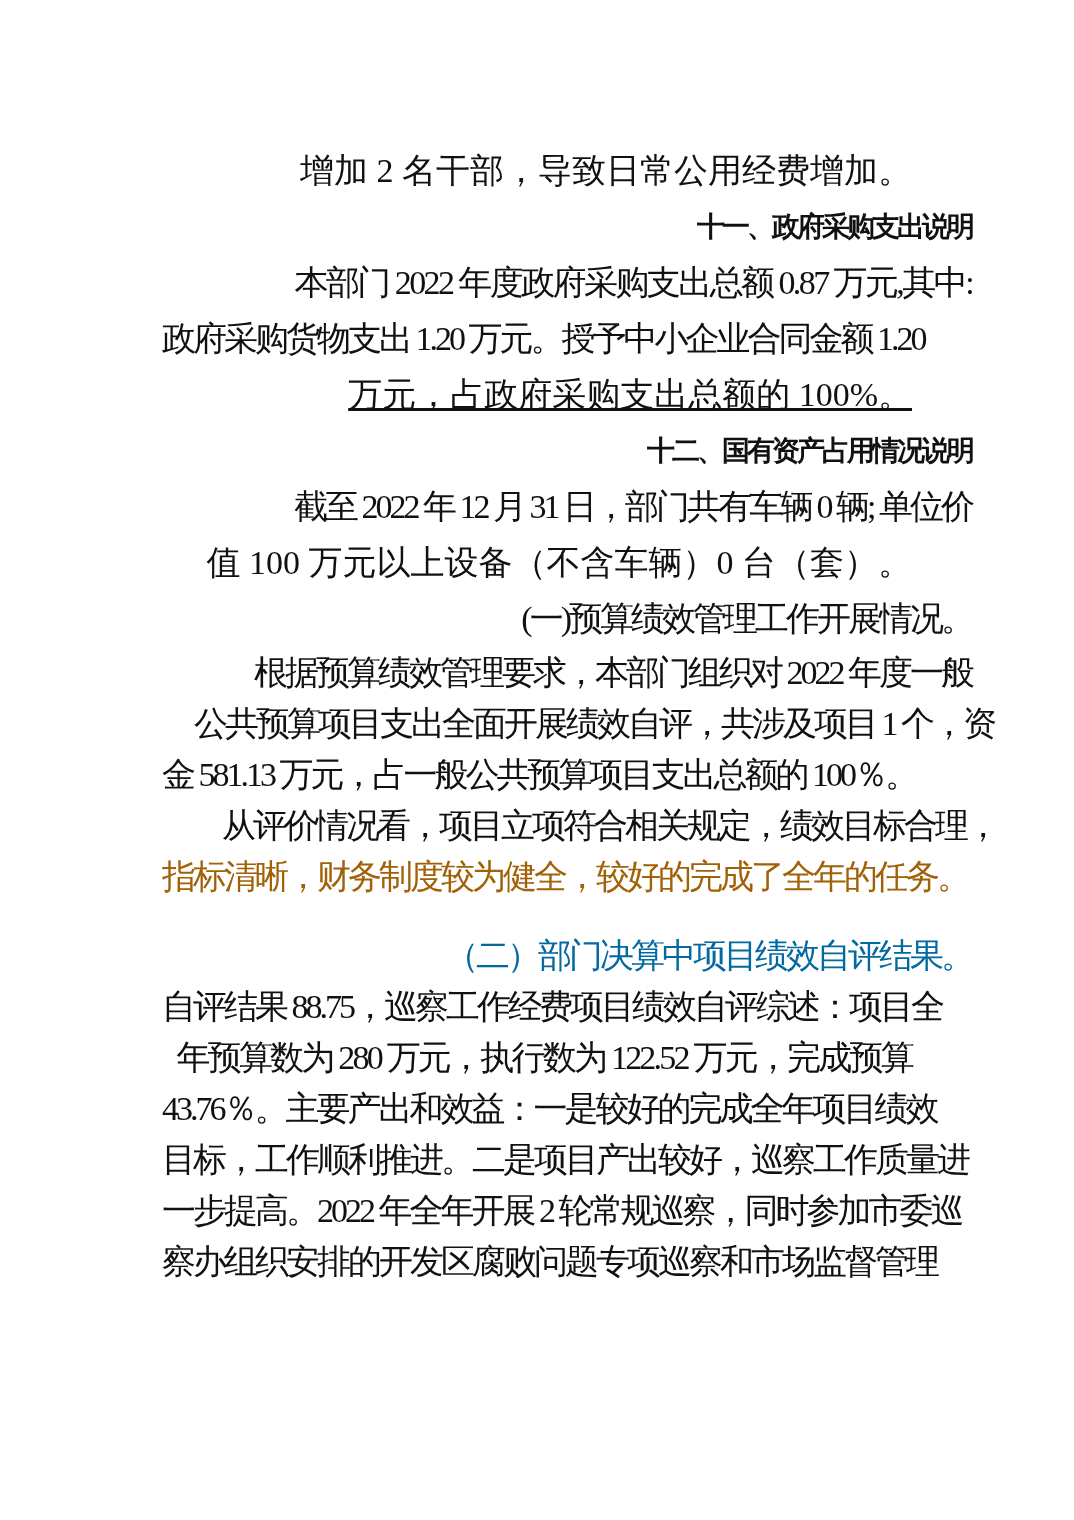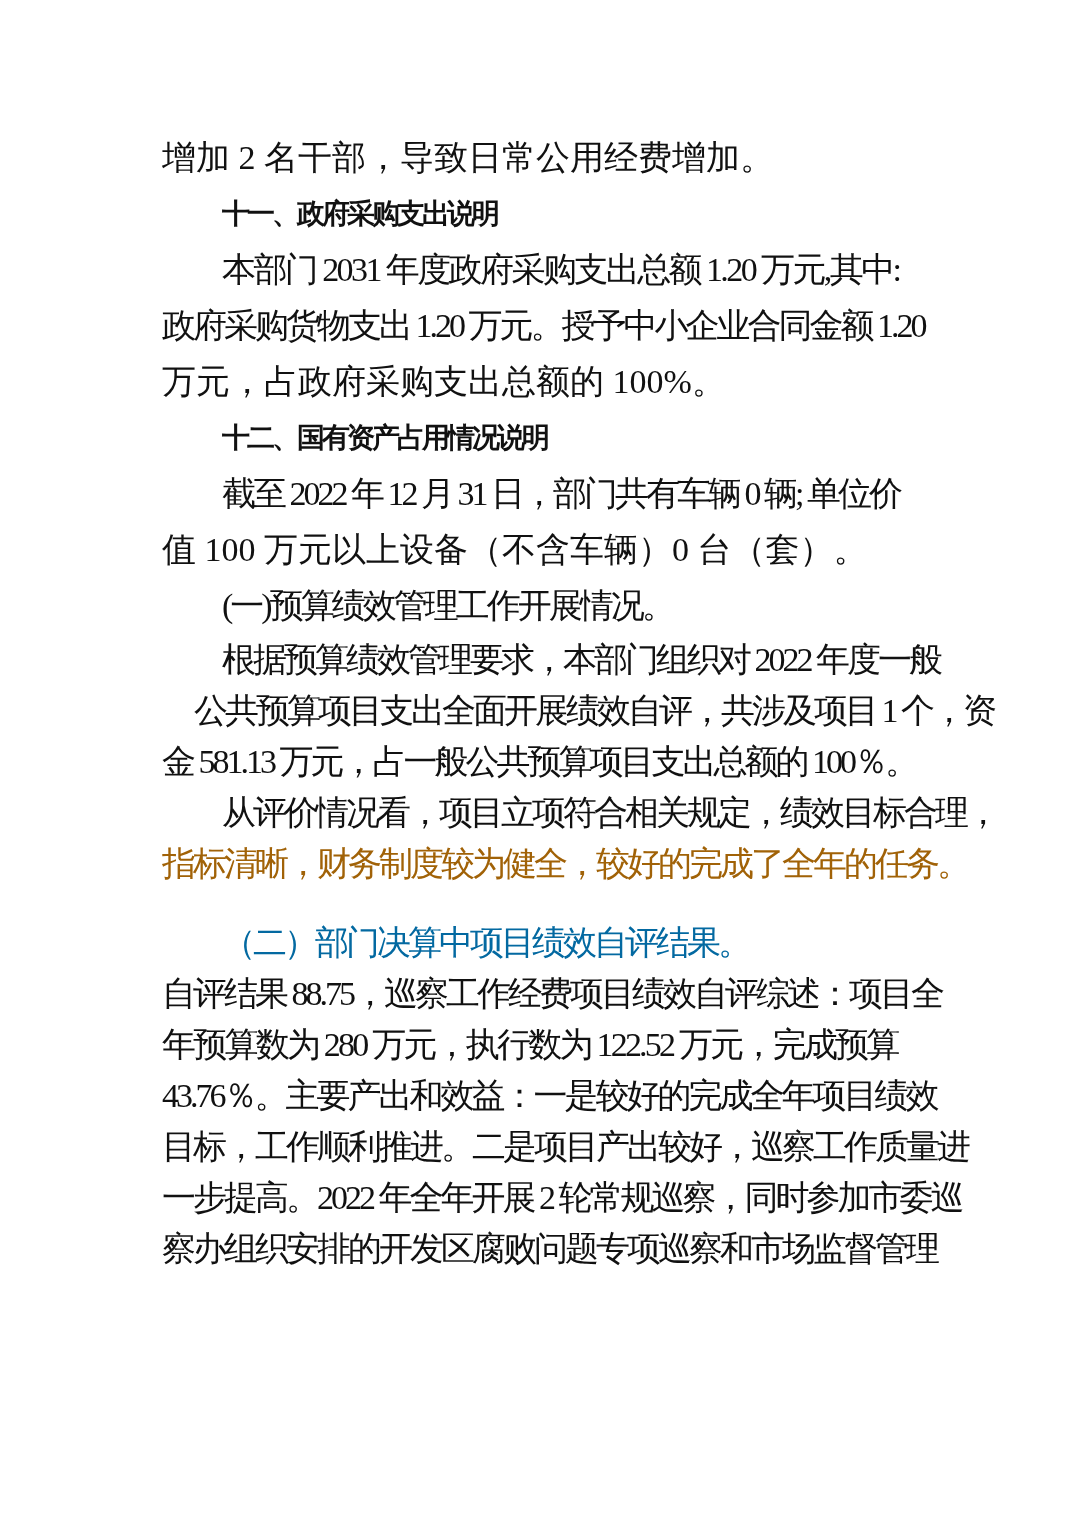--- a/index.html
+++ b/index.html
@@ -12,22 +12,23 @@
     width: 1074px;
     height: 1520px;
     margin: 0 auto;
     background: #ffffff;
     overflow: hidden;
     font-family: "Liberation Serif", "DejaVu Serif", serif;
   }
   .content {
     position: absolute;
     left: 162px;
-    top: 130px;
+    top: 143px;
     width: 750px;
+    text-align: right;
   }
   .line {
     position: relative;
     width: 750px;
     white-space: nowrap;
     font-size: 34px;
     color: #111111;
     overflow: visible;
   }
   
@@ -47,23 +48,23 @@
     font-family: "Liberation Serif", "DejaVu Serif", serif;
   }
 </style>
 </head>
 <body>
 
 <div class="page">
   <div class="content">
       <div class="line kind-continuation zone-a" style="color: rgb(17, 17, 17);">增加 2 名干部，导致日常公用经费增加。</div>
       <div class="line kind-heading zone-a" style="color: rgb(17, 17, 17); letter-spacing: -3px;">十一、政府采购支出说明</div>
-      <div class="line kind-paragraph zone-a" style="color: rgb(17, 17, 17); letter-spacing: -2.58px;">本部门 2031 年度政府采购支出总额 1.20 万元,其中:</div>
+      <div class="line kind-paragraph zone-a" style="color: rgb(17, 17, 17); letter-spacing: -2.58px;">本部门 2022 年度政府采购支出总额 0.87 万元,其中:</div>
       <div class="line kind-continuation zone-a" style="color: rgb(17, 17, 17); letter-spacing: -3px;">政府采购货物支出 1.20 万元。授予中小企业合同金额 1.20</div>
-      <div class="line kind-continuation zone-a" style="color: rgb(17, 17, 17);">万元，占政府采购支出总额的 100%。</div>
+      <div class="line kind-continuation zone-a" style="color: rgb(17, 17, 17); text-decoration: underline;">万元，占政府采购支出总额的 100%。</div>
       <div class="line kind-heading zone-a" style="color: rgb(17, 17, 17); letter-spacing: -3px;">十二、国有资产占用情况说明</div>
       <div class="line kind-paragraph zone-a" style="color: rgb(17, 17, 17); letter-spacing: -3px;">截至 2022 年 12 月 31 日，部门共有车辆 0 辆; 单位价</div>
       <div class="line kind-continuation zone-a" style="color: rgb(17, 17, 17);">值 100 万元以上设备（不含车辆）0 台（套）。</div>
       <div class="line kind-sub zone-a" style="color: rgb(17, 17, 17); letter-spacing: -3px;">(一)预算绩效管理工作开展情况。</div>
       <div class="line kind-paragraph zone-b" style="color: rgb(17, 17, 17); letter-spacing: -3px;">根据预算绩效管理要求，本部门组织对 2022 年度一般</div>
       <div class="line kind-continuation zone-b" style="color: rgb(17, 17, 17); letter-spacing: -3px; margin-left: 32px;">公共预算项目支出全面开展绩效自评，共涉及项目 1 个，资</div>
       <div class="line kind-continuation zone-b" style="color: rgb(17, 17, 17); letter-spacing: -3px;">金 581.13 万元，占一般公共预算项目支出总额的 100％。</div>
       <div class="line kind-paragraph zone-b" style="color: rgb(17, 17, 17); letter-spacing: -3px;">从评价情况看，项目立项符合相关规定，绩效目标合理，</div>
       <div class="line kind-continuation zone-b" style="color: #a16207; letter-spacing: -3px;">指标清晰，财务制度较为健全，较好的完成了全年的任务。</div>
       <div class="line kind-sub zone-b" style="color: #0369a1; letter-spacing: -3px; margin-top: 28px;">（二）部门决算中项目绩效自评结果。</div>

